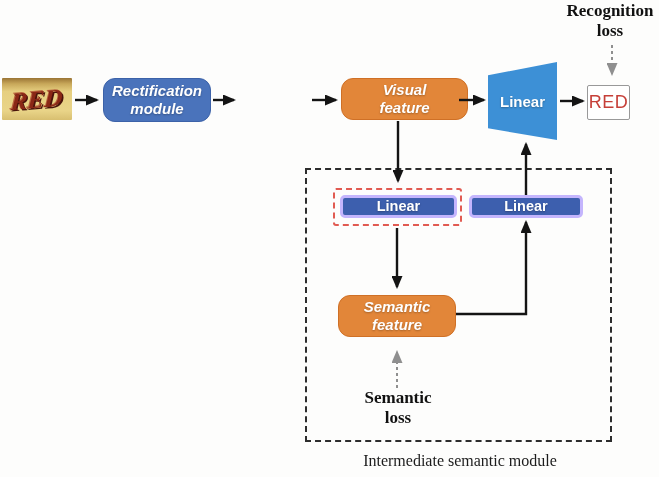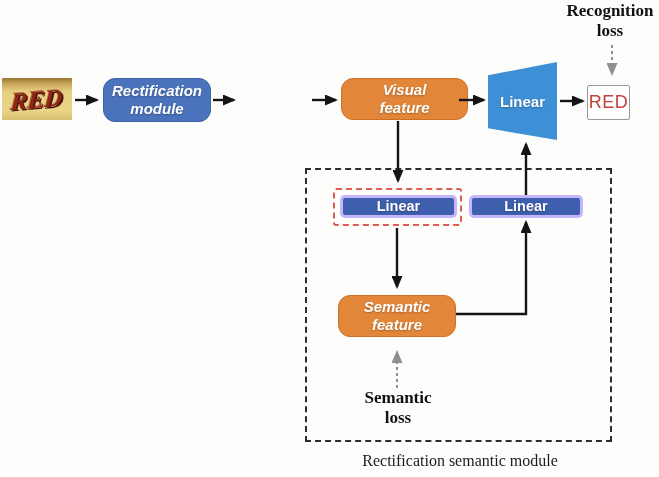--- a/index.html
+++ b/index.html
@@ -142,21 +142,21 @@
   <div class="blk orange-box rounded semantic-feature">
     <span>Semantic</span>
     <span>feature</span>
   </div>
 
   <div class="serif-label semantic-loss">
     <span style="display:block">Semantic</span>
     <span style="display:block">loss</span>
   </div>
 
-  <div class="caption">Rectification semantic module</div>
+  <div class="caption">Intermediate semantic module</div>
 
   <svg class="connectors" width="659" height="477" viewBox="0 0 659 477">
     <defs>
       <marker id="ah-black" markerUnits="userSpaceOnUse" markerWidth="13" markerHeight="11" refX="11" refY="5.5" orient="auto">
         <path d="M0,0 L13,5.5 L0,11 Z" fill="#141414"></path>
       </marker>
       <marker id="ah-gray" markerUnits="userSpaceOnUse" markerWidth="13" markerHeight="11" refX="11" refY="5.5" orient="auto">
         <path d="M0,0 L13,5.5 L0,11 Z" fill="#8f8f8f"></path>
       </marker>
     </defs>

